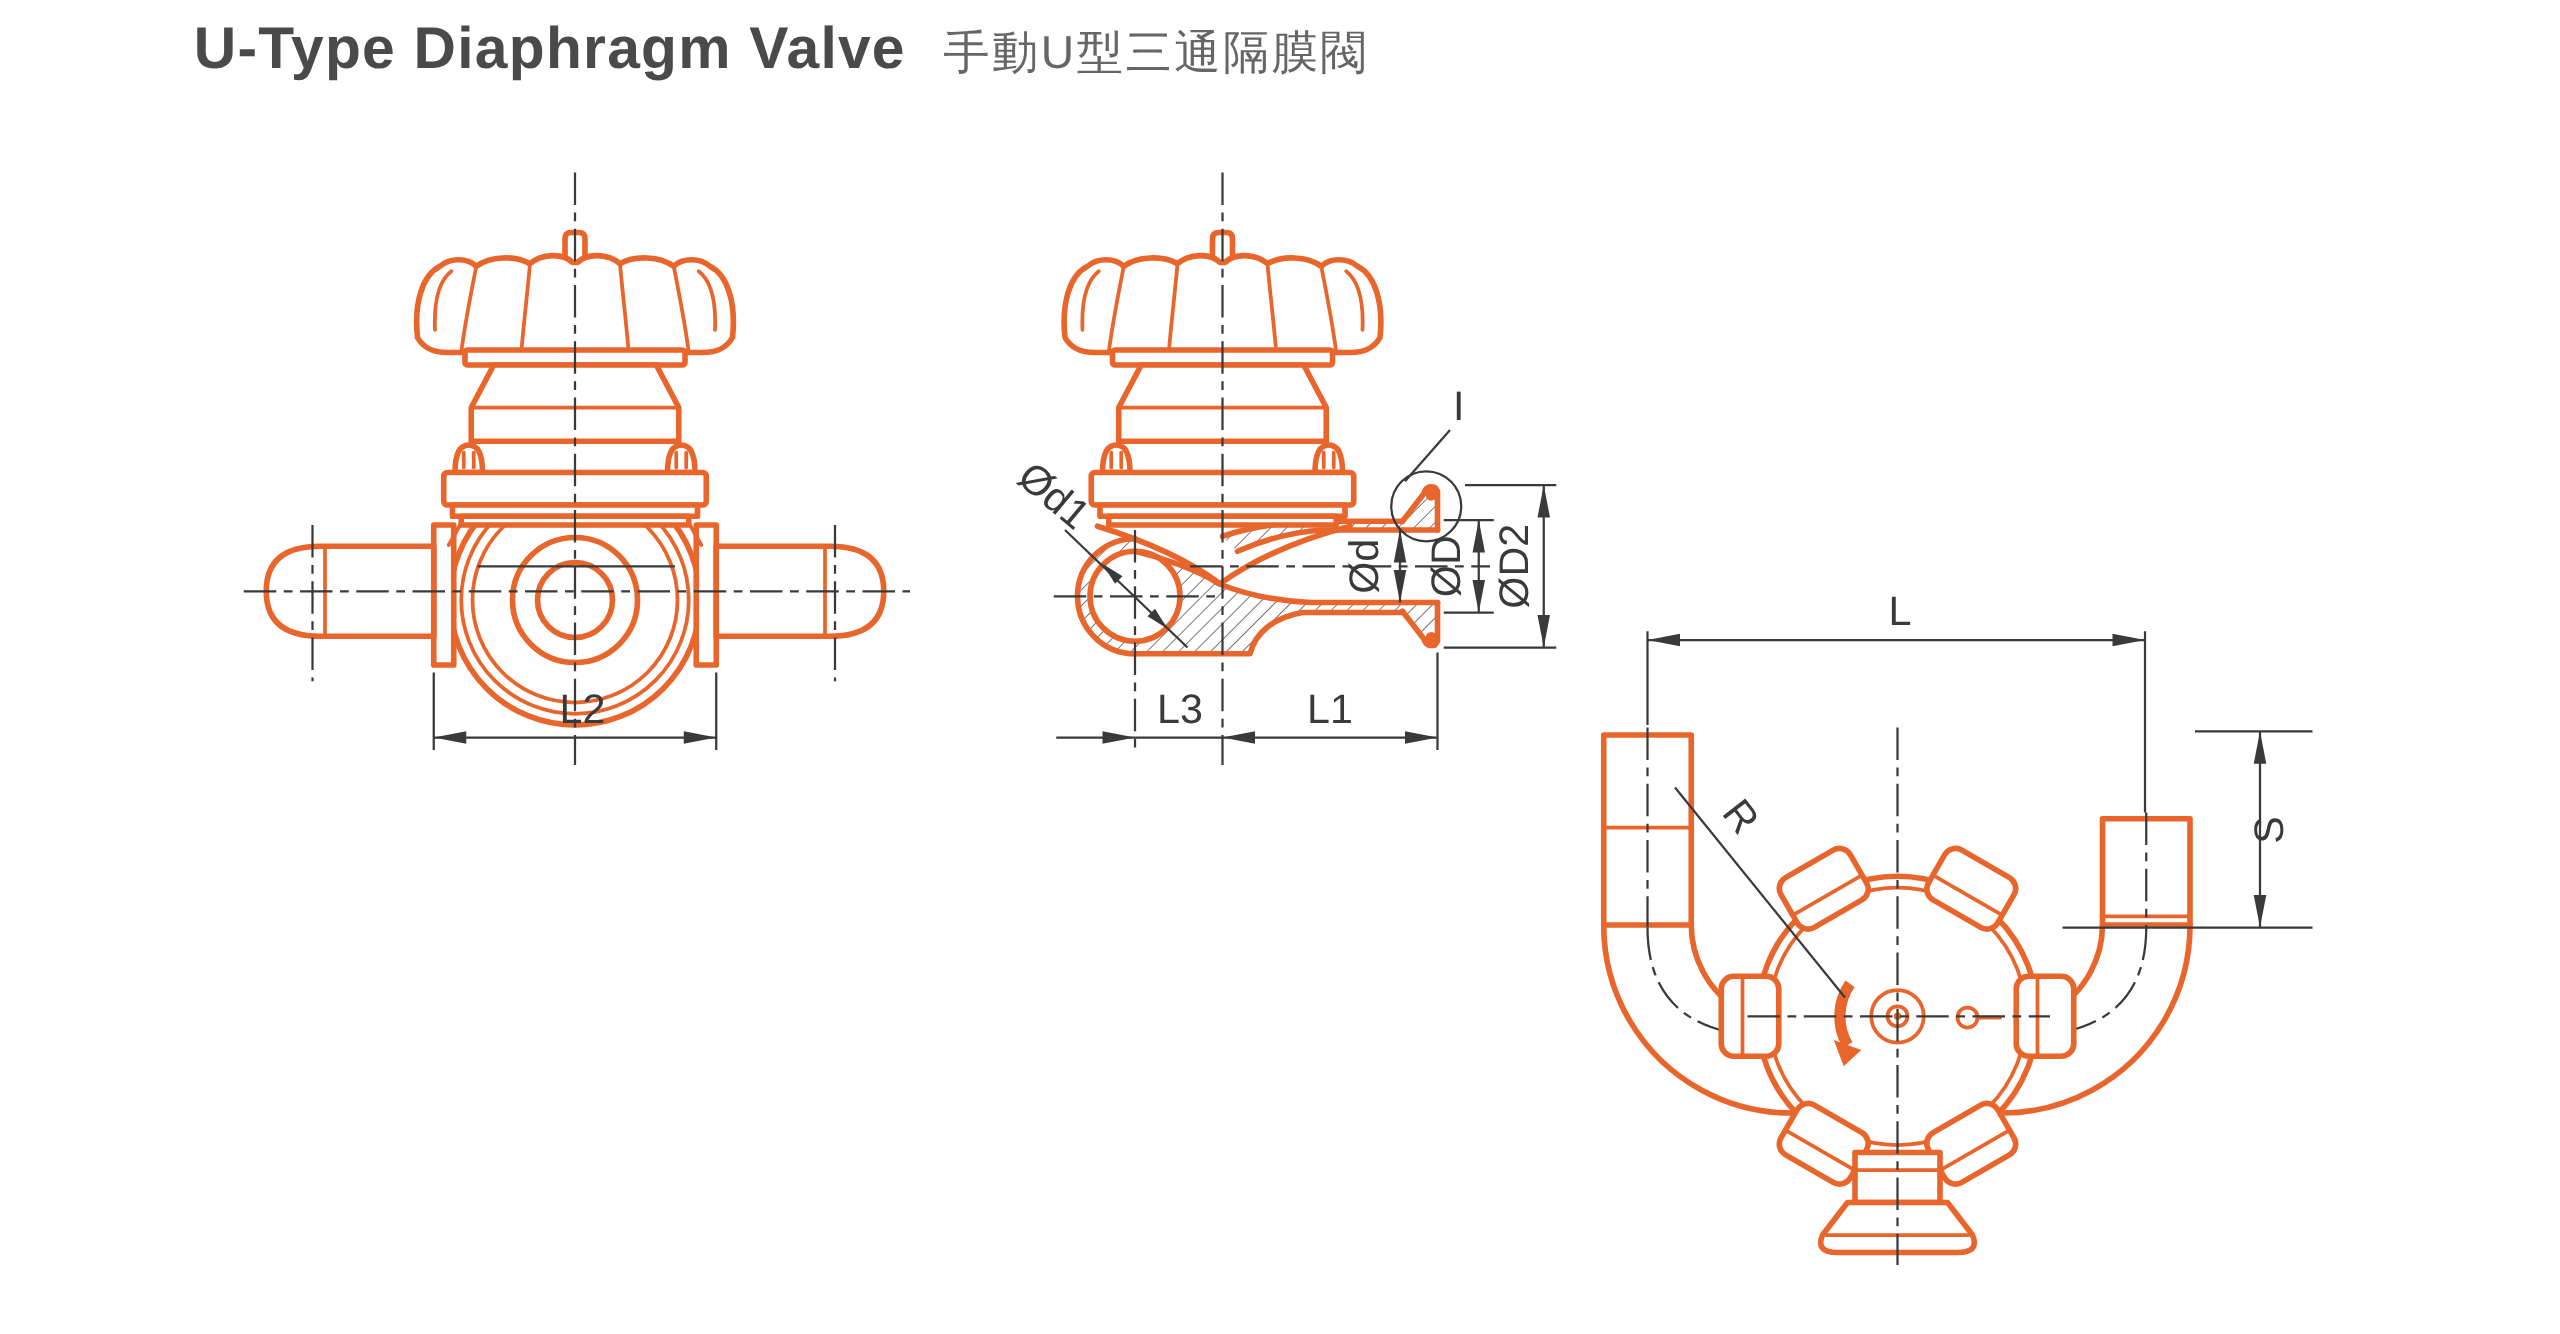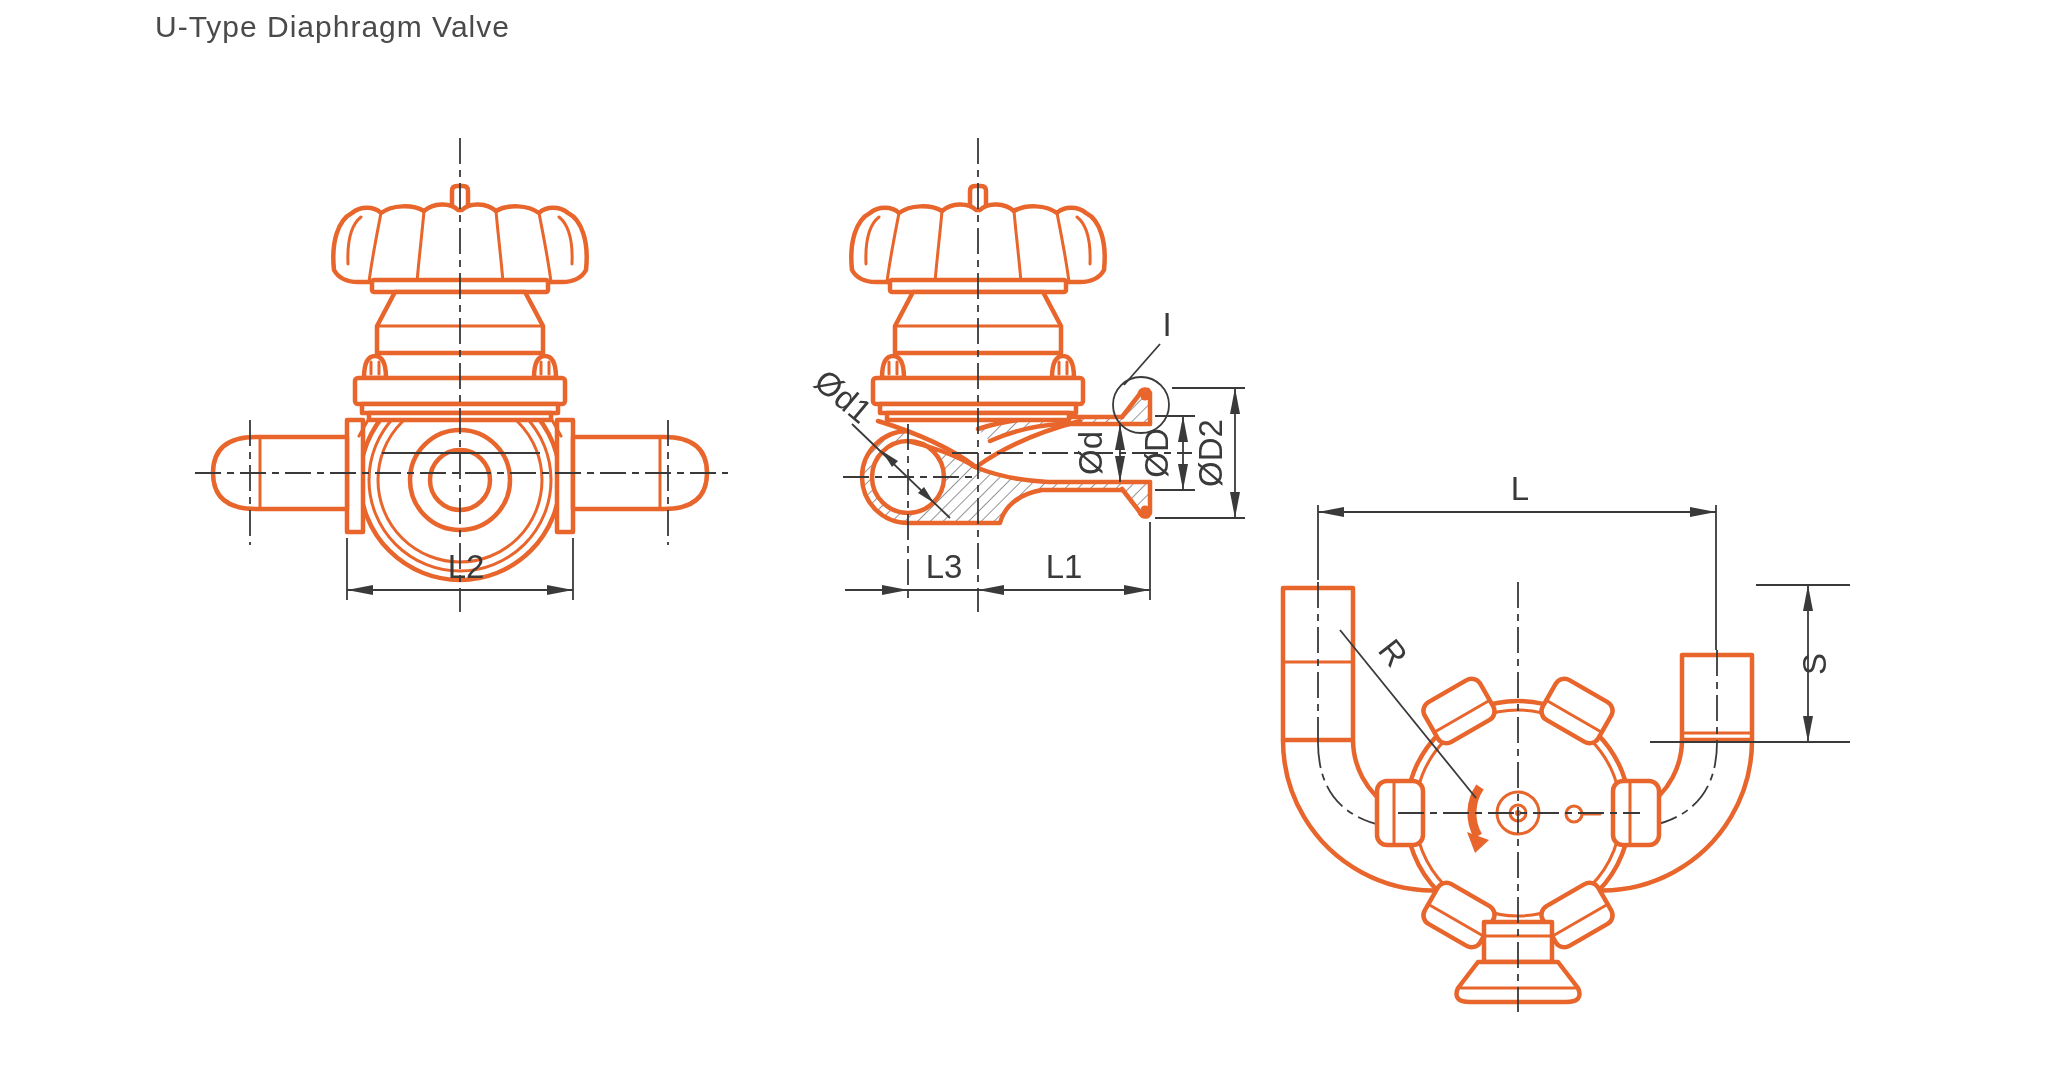--- a/index.html
+++ b/index.html
@@ -1,39 +1,40 @@
 <!DOCTYPE html>
 <html><head>
 <meta charset="utf-8">
 <style>
   html,body{margin:0;padding:0;background:#fff}
   .canvas{position:relative;width:2048px;height:1067px;background:#fff;overflow:hidden;
           font-family:"Liberation Sans",sans-serif}
   .titlebar{position:absolute;left:155px;top:10px;display:flex;align-items:baseline;white-space:nowrap}
-  .title-en{font-size:30px;font-weight:400;color:#4a4a4a;letter-spacing:1px}
+  .title-en{font-size:47px;font-weight:700;color:#4a4a4a;letter-spacing:1px}
   .title-zh{font-size:37px;color:#666;margin-left:30px;letter-spacing:2px}
   svg{position:absolute;left:0;top:0}
   .o  {stroke:#E8652C;stroke-width:4.5;fill:none;stroke-linecap:round;stroke-linejoin:round}
   .o3 {stroke:#E8652C;stroke-width:3;fill:none;stroke-linecap:round;stroke-linejoin:round}
   .ow {stroke:#E8652C;stroke-width:4.5;fill:#fff;stroke-linejoin:round}
   .ow3{stroke:#E8652C;stroke-width:3;fill:#fff;stroke-linejoin:round}
   .of {fill:#E8652C;stroke:none}
   .d  {stroke:#3A3A3A;stroke-width:1.8;fill:none}
   .cl {stroke:#3A3A3A;stroke-width:1.8;fill:none;stroke-dasharray:26 6 7 6}
   .ar {fill:#3A3A3A;stroke:none}
   .ht {fill:url(#hatch);stroke:none}
   text.dim{font-family:"Liberation Sans",sans-serif;font-size:33px;fill:#3A3A3A;text-anchor:middle}
 </style>
 </head>
 <body>
 
 <div class="canvas">
 
   <div class="titlebar">
     <span class="title-en">U-Type Diaphragm Valve</span>
+    <span class="title-zh">手動U型三通隔膜閥</span>
   </div>
 
   <svg width="2048" height="1067" viewBox="0 0 2048 1067">
     <defs>
       <pattern id="hatch" width="9" height="9" patternUnits="userSpaceOnUse" patternTransform="rotate(45)">
         <line x1="0" y1="0" x2="0" y2="9" stroke="#3A3A3A" stroke-width="1.1"></line>
       </pattern>
 
       <g id="topworks">
         <path class="o" d="M-8,2 L-8,-15 Q-8,-20 -3,-20 L3,-20 Q8,-20 8,-15 L8,2"></path>

